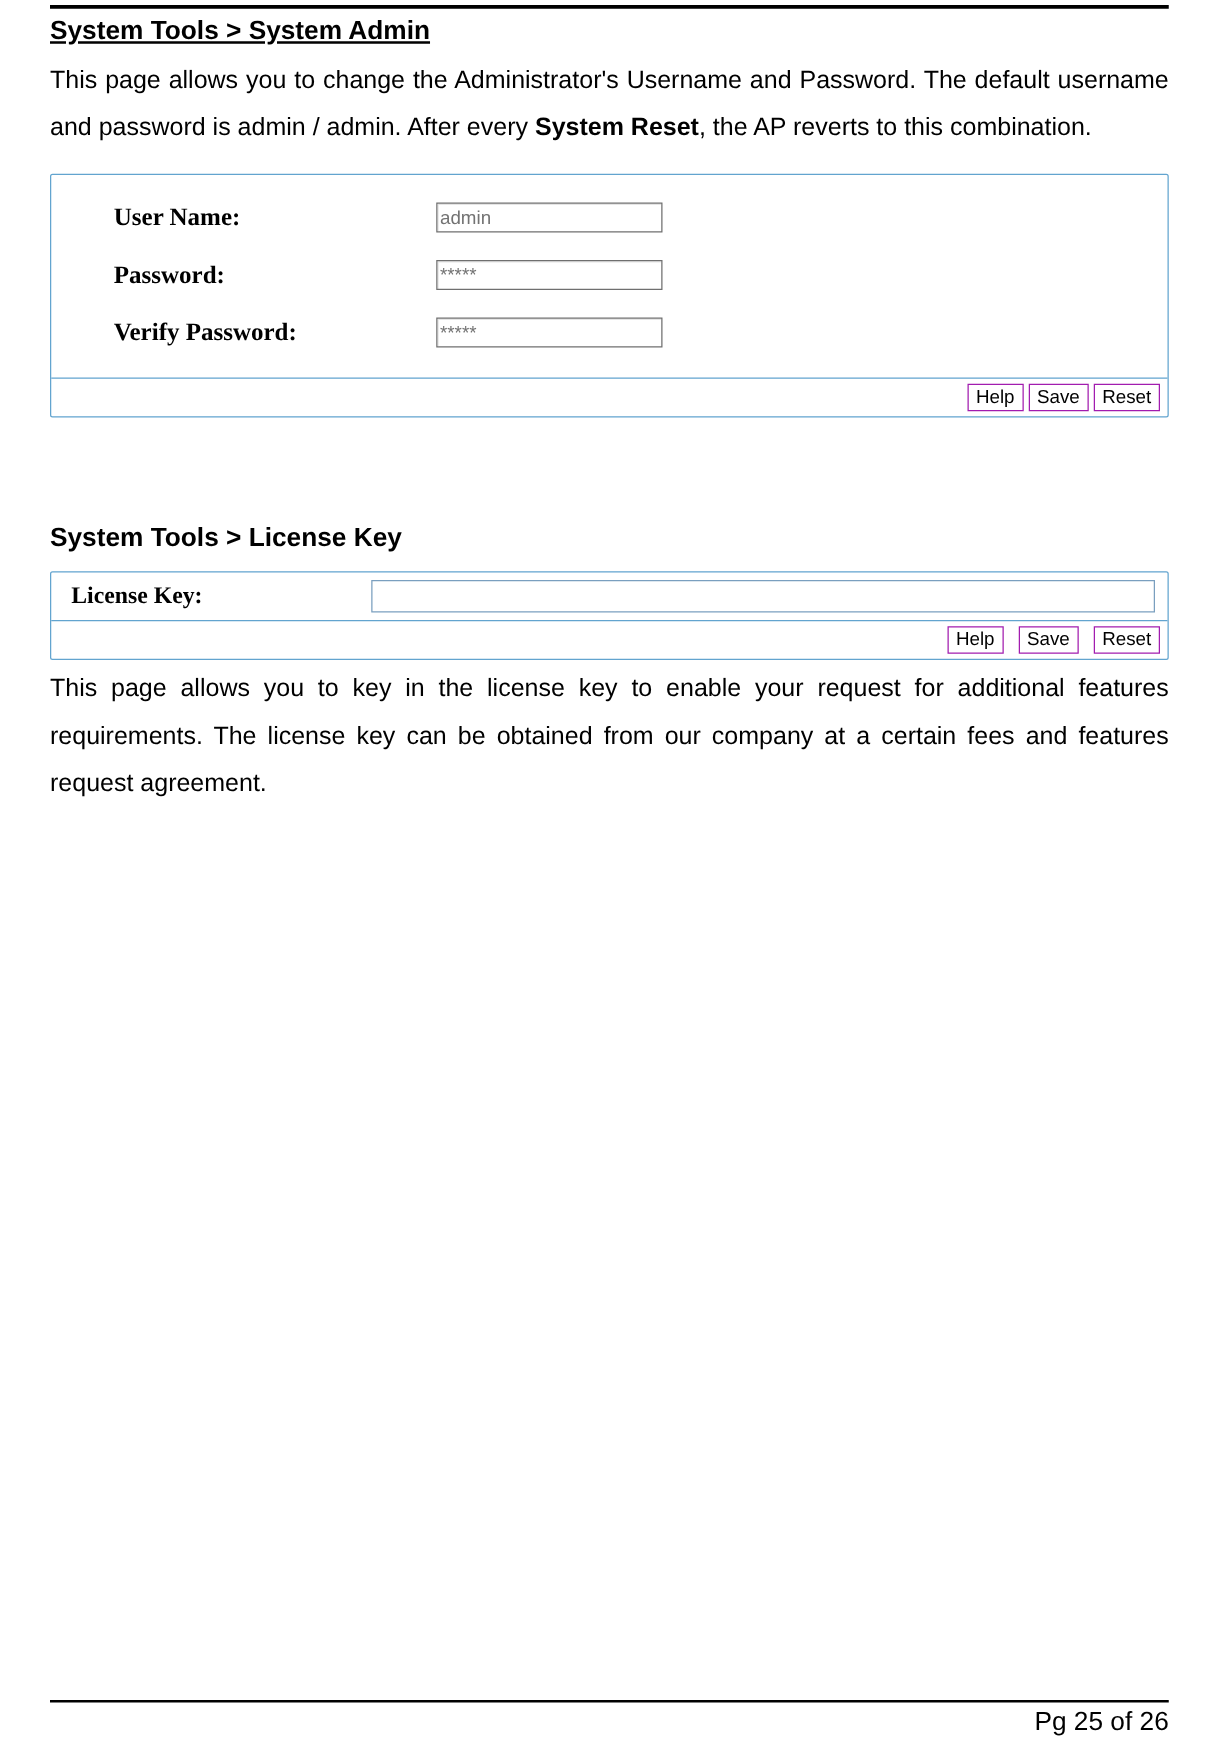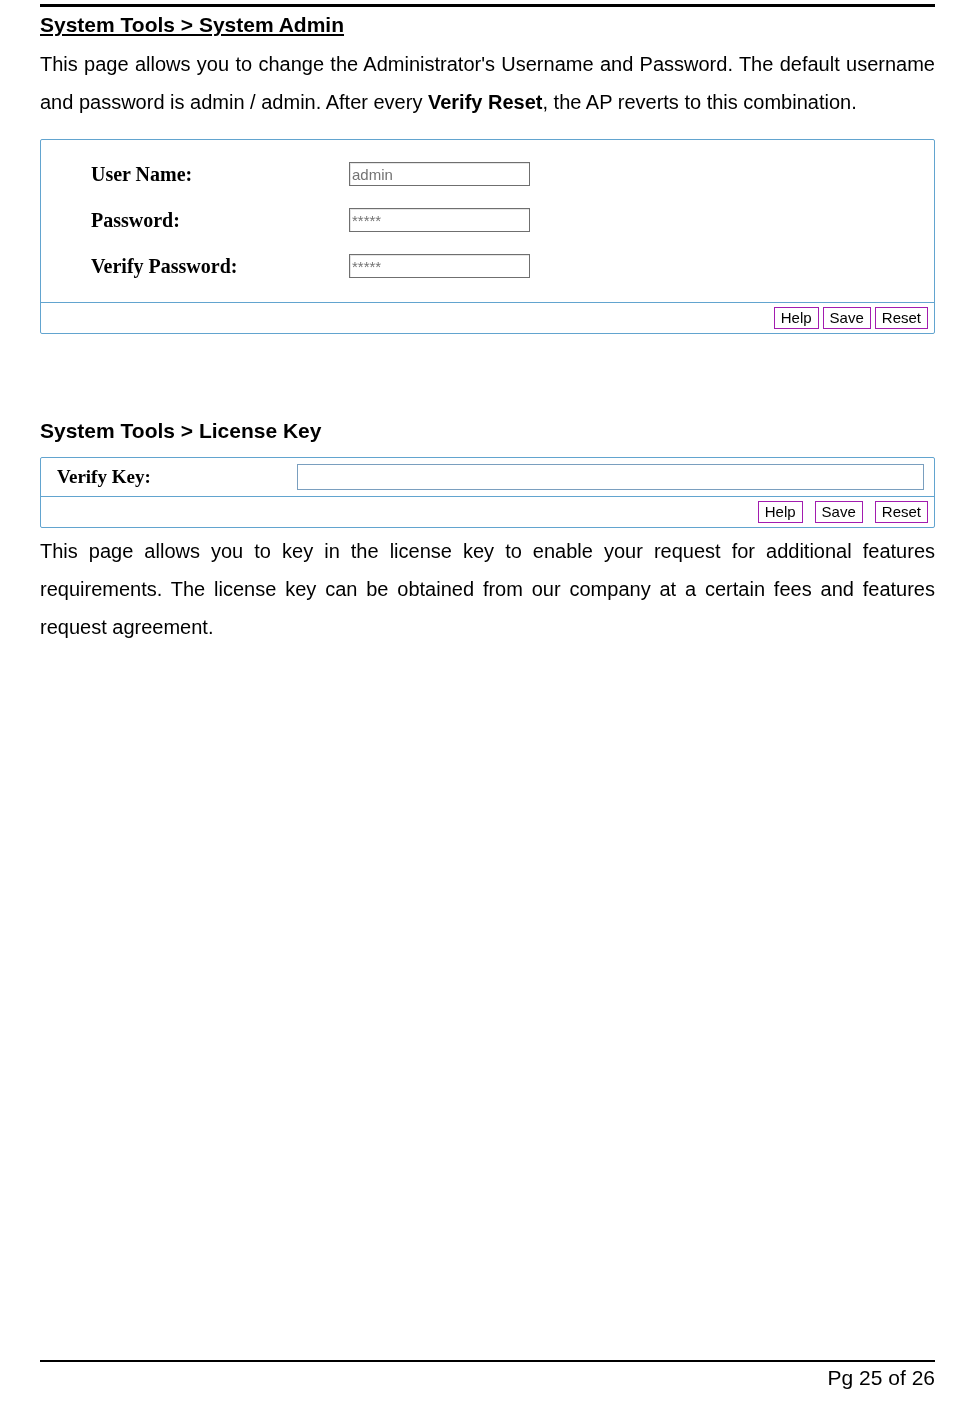--- a/index.html
+++ b/index.html
@@ -139,21 +139,21 @@
 </style>
 </head>
 <body>
 
 <div class="page">
   <div class="top-rule"></div>
 
   <div class="sec-heading">System Tools &gt; System Admin</div>
 
   <p class="body-text">
-    <span>This page allows you to change the Administrator's Username and Password. The default username and password is admin / admin. After every </span><span class="bold">Verify Reset</span><span>, the AP reverts to this combination.</span>
+    <span>This page allows you to change the Administrator's Username and Password. The default username and password is admin / admin. After every </span><span class="bold">System Reset</span><span>, the AP reverts to this combination.</span>
   </p>
 
   <div class="panel">
     <div class="panel-inner">
       <div class="frow">
         <div class="flabel">User Name:</div>
         <input class="finput" type="text" value="admin" style="">
       </div>
       <div class="frow">
         <div class="flabel">Password:</div>
@@ -168,21 +168,21 @@
       <button class="btn">Help</button>
       <button class="btn">Save</button>
       <button class="btn">Reset</button>
     </div>
   </div>
 
   <div class="sec-heading2">System Tools &gt; License Key</div>
 
   <div class="lic-panel">
     <div class="lic-row">
-      <div class="lic-label">Verify Key:</div>
+      <div class="lic-label">License Key:</div>
       <input class="lic-input" type="text" value="" style="">
     </div>
     <div class="lic-footer">
       <button class="btn">Help</button>
       <button class="btn">Save</button>
       <button class="btn">Reset</button>
     </div>
   </div>
 
   <p class="body-text" style="margin-top:4px">This page allows you to key in the license key to enable your request for additional features requirements. The license key can be obtained from our company at a certain fees and features request agreement.</p>

